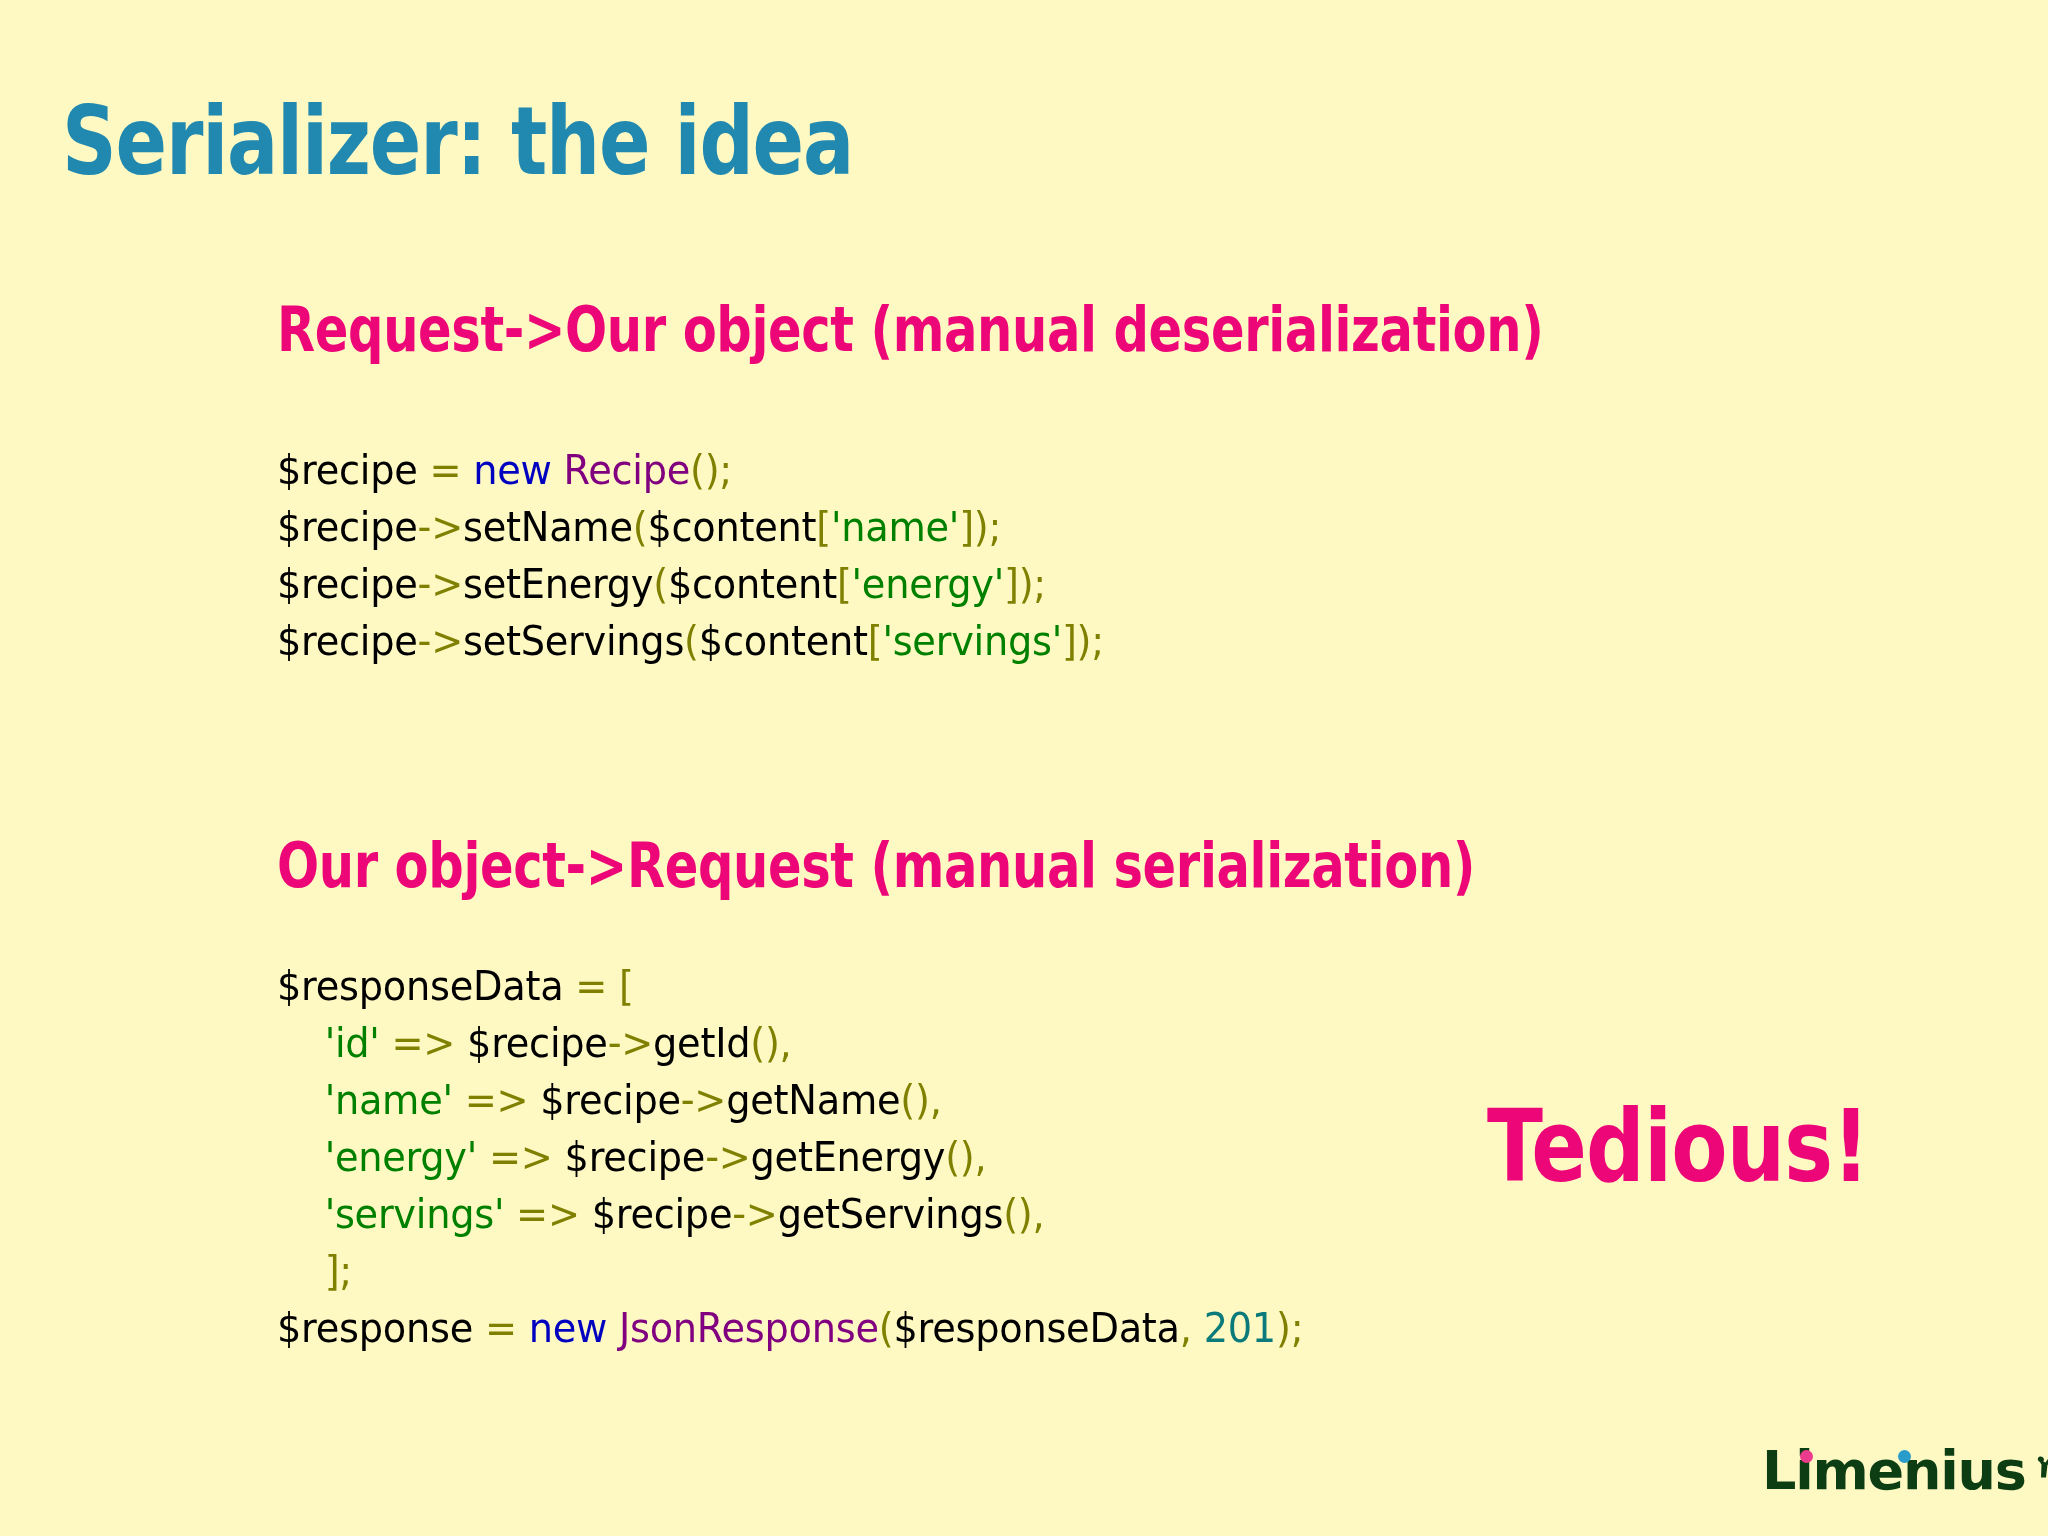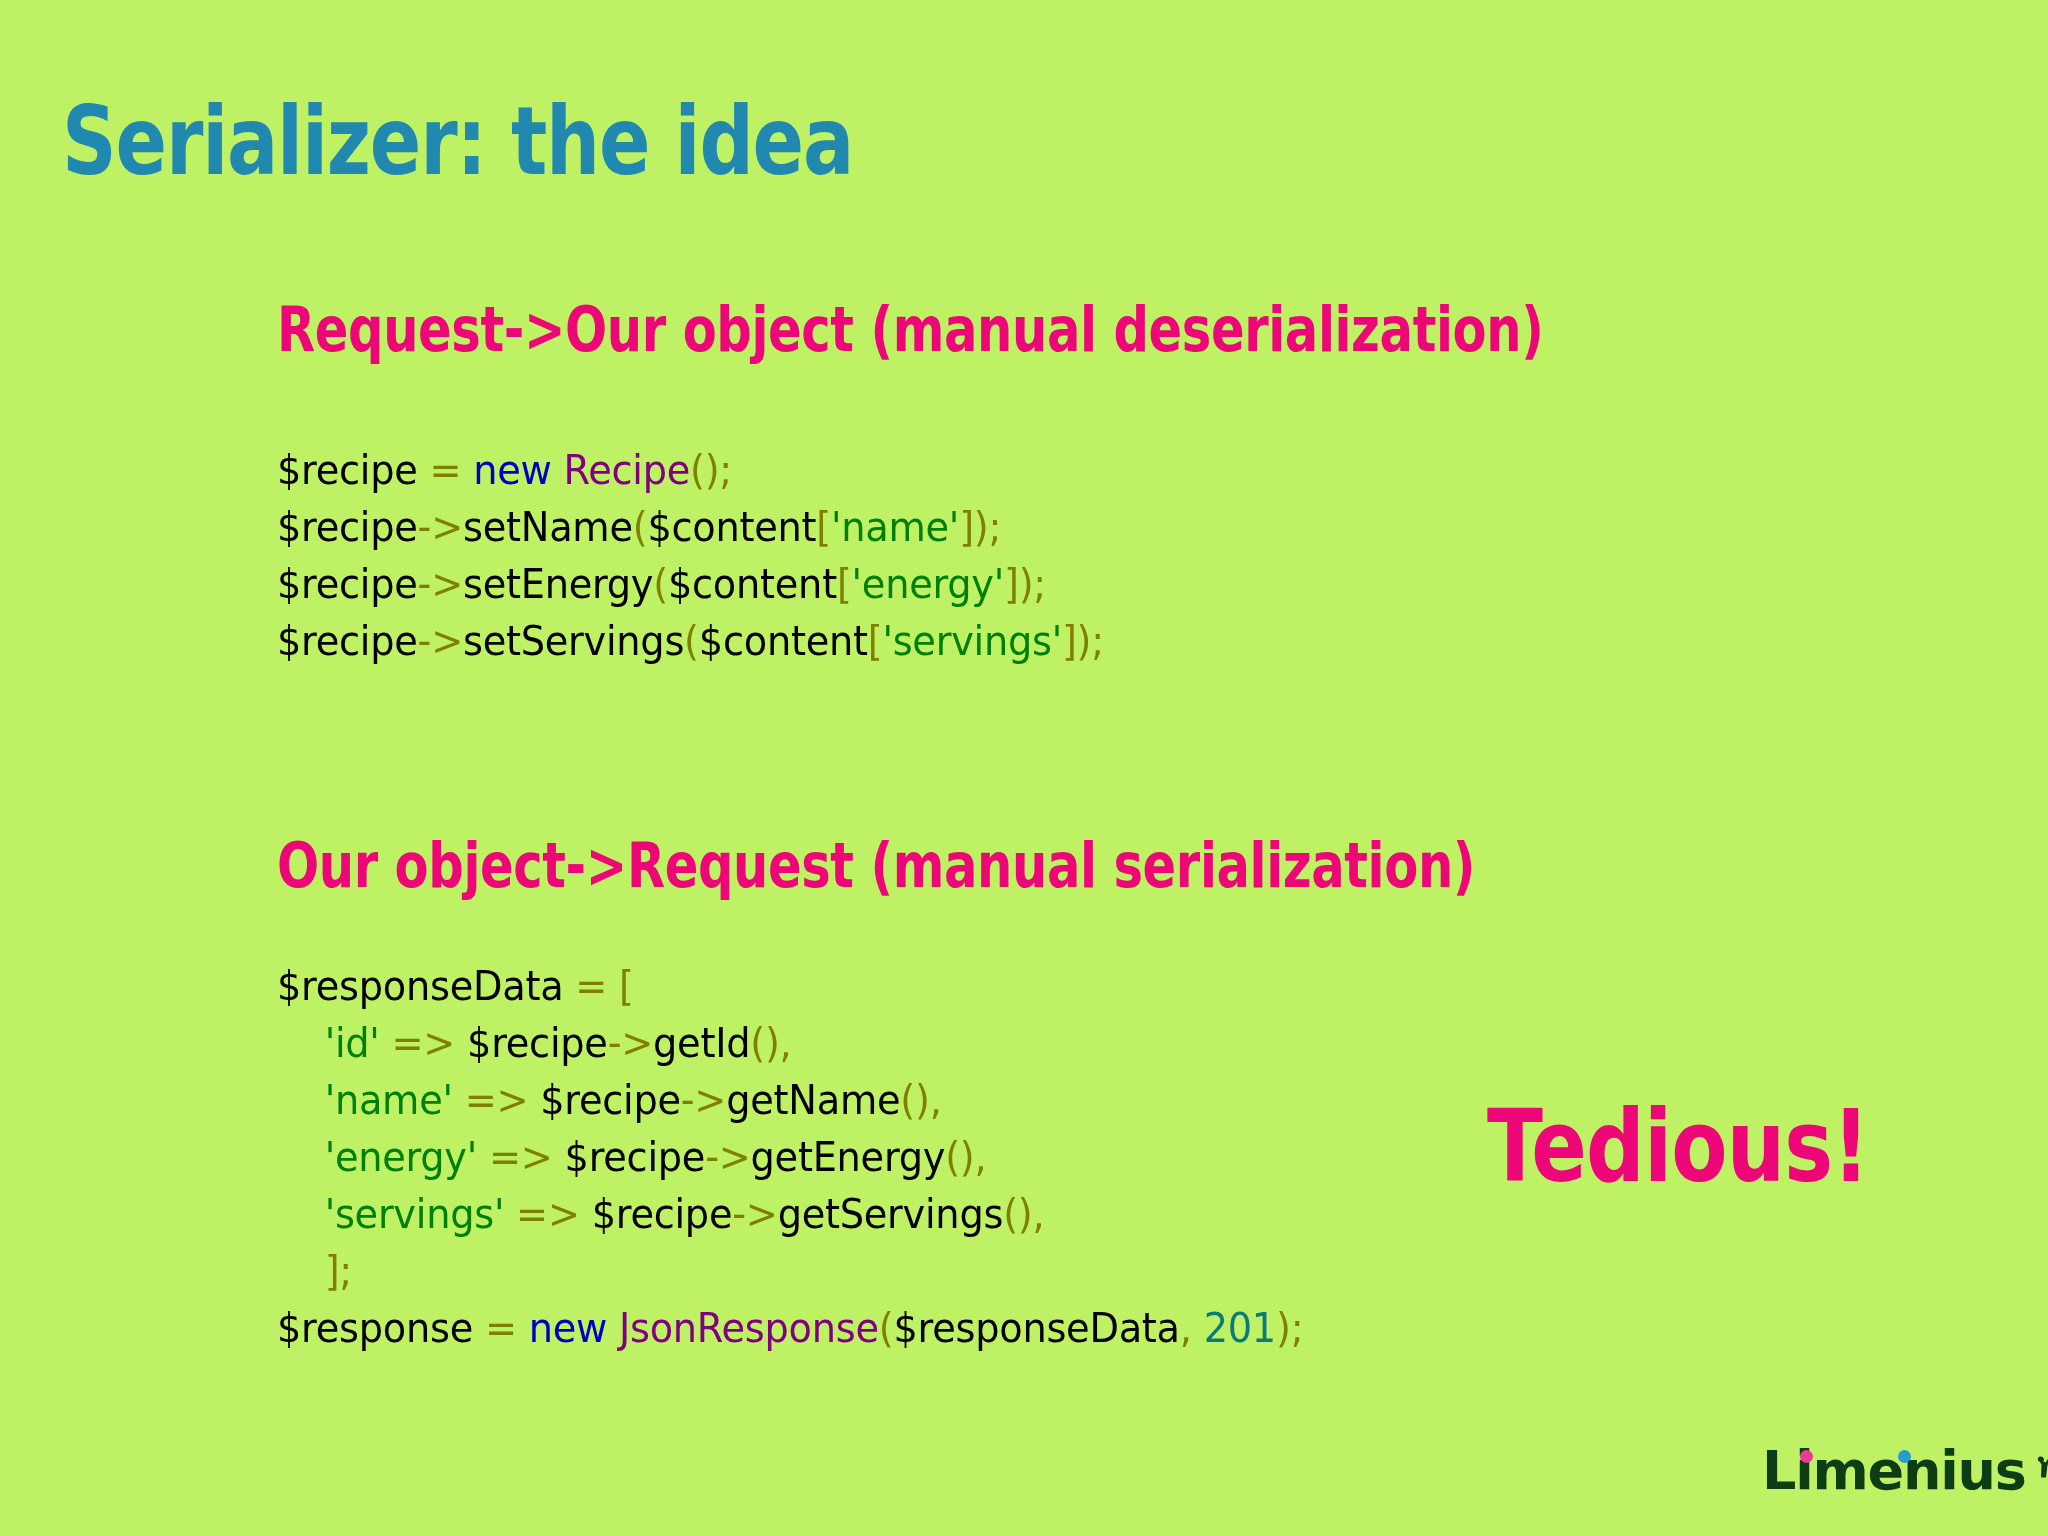--- a/index.html
+++ b/index.html
@@ -12,21 +12,21 @@
     height: 1536px;
     position: relative;
     overflow: hidden;
     font-family: "Liberation Sans", sans-serif;
     -webkit-font-smoothing: antialiased;
   }
 
   .slide {
     position: absolute;
     inset: 0;
-    background: #bef264;
+    background: #fef9c3;
   }
 
   
   #slide-title {
     position: absolute;
     left: 62px;
     top: 26px;
     font-family: "DejaVu Sans", sans-serif;
     font-weight: 700;
     font-size: 95px;

